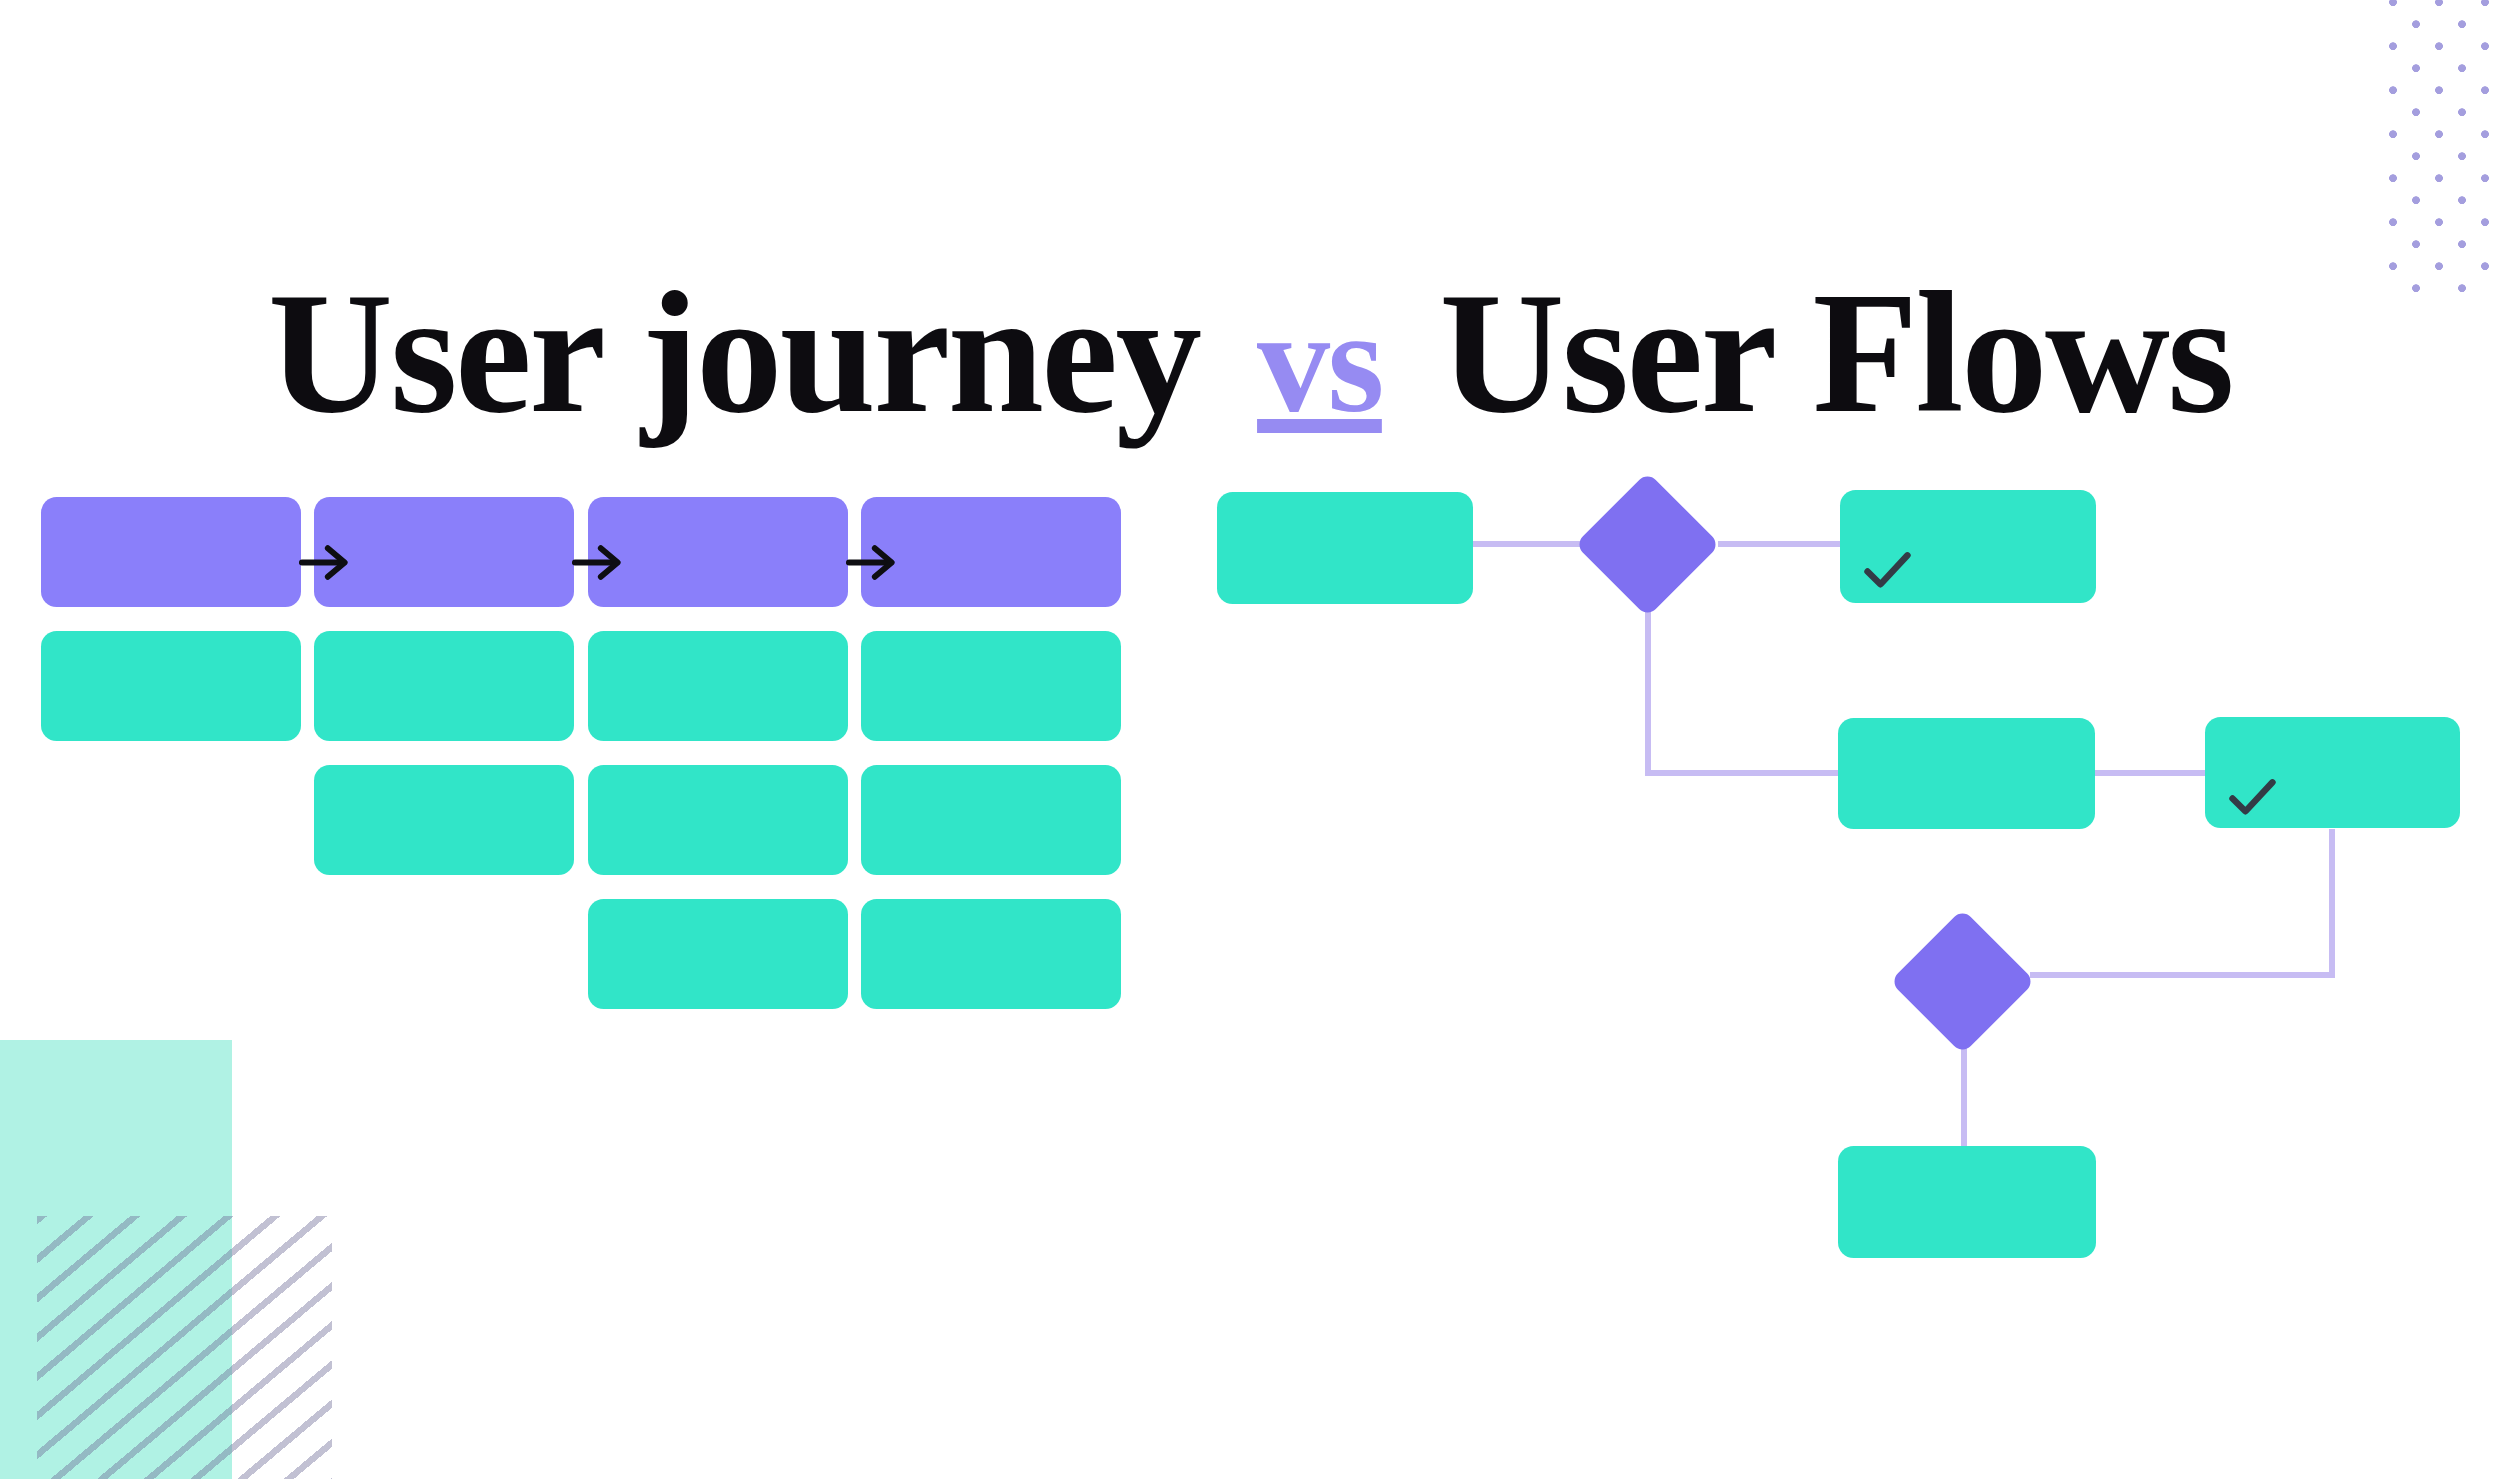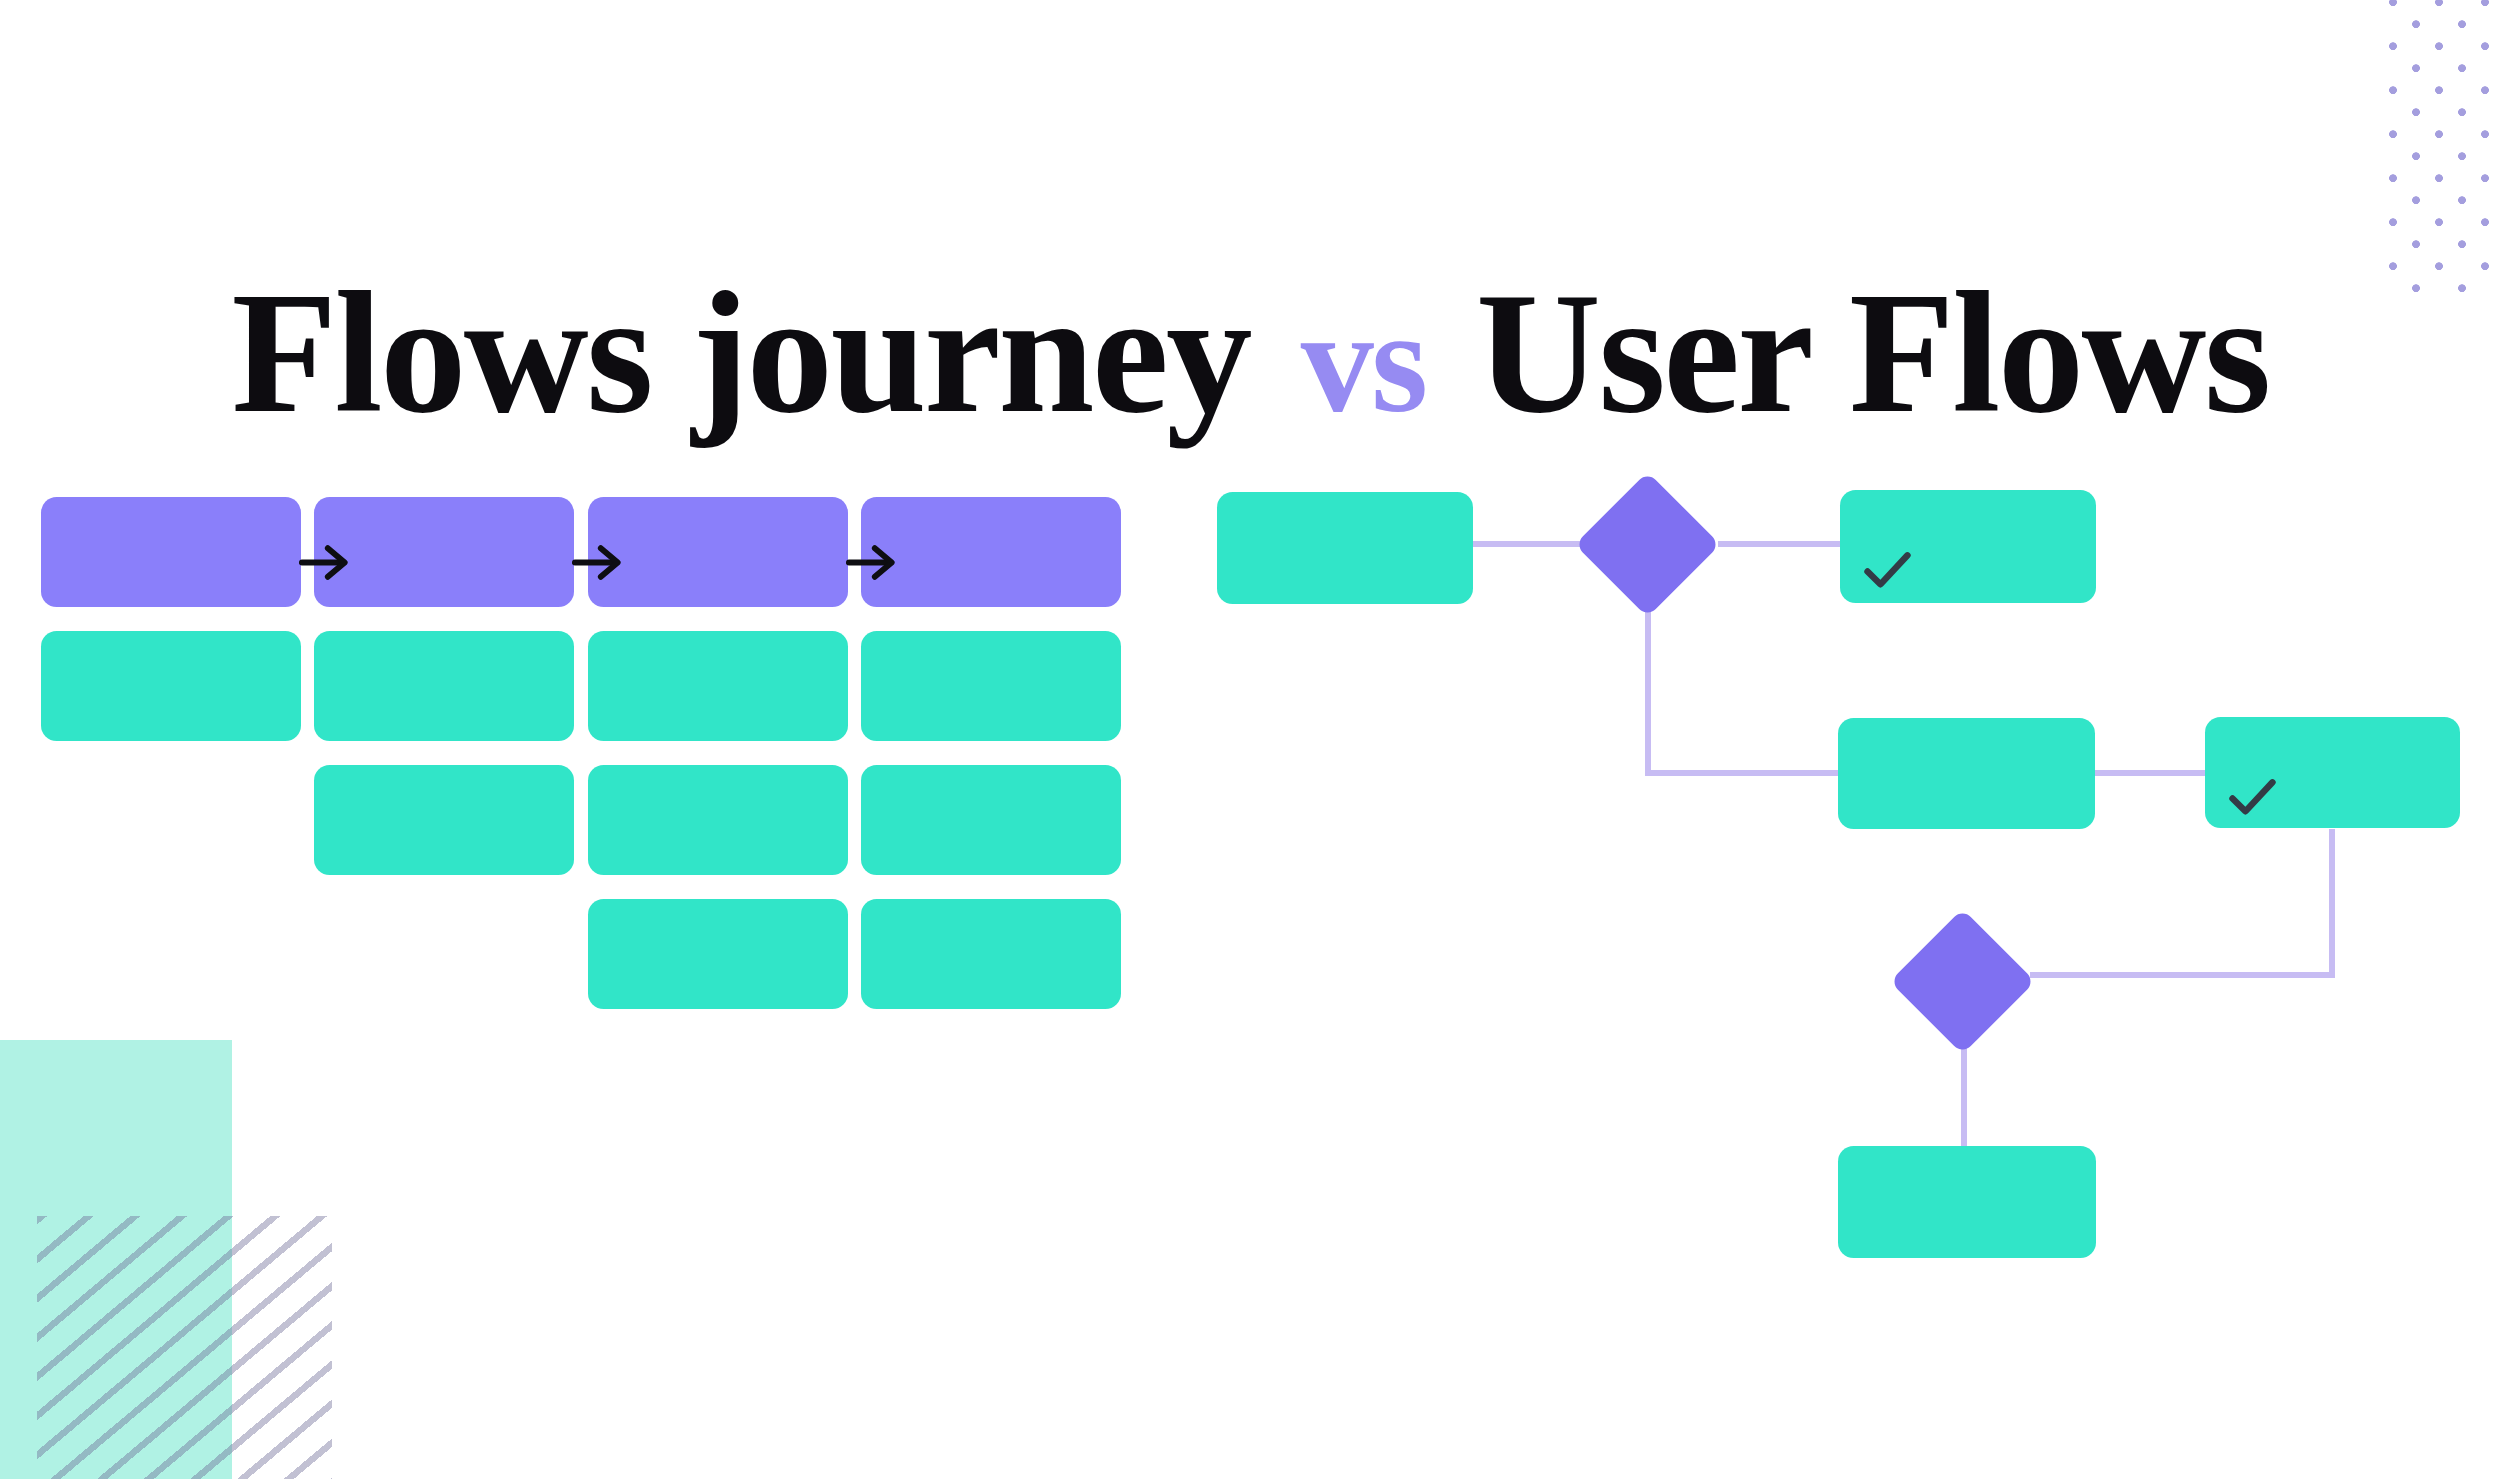--- a/index.html
+++ b/index.html
@@ -4,21 +4,21 @@
 <style>
   html,body{margin:0;padding:0;background:#fff;}
   .canvas{position:relative;width:2500px;height:1480px;overflow:hidden;
           background:var(--background,#fff);
           font-family:"Liberation Serif","DejaVu Serif",serif;}
 
   
   .title{position:absolute;top:150px;left:0;width:100%;text-align:center;
          font-weight:bold;font-size:173px;line-height:1;white-space:nowrap;
          letter-spacing:-0.015em;color:var(--title);}
-  .title .vs{font-size:0.845em;color:var(--vs);margin:0 10px;}
+  .title .vs{font-size:0.845em;color:var(--vs);margin:0 17px;text-decoration:underline;}
 
   
   .jcell{position:absolute;width:260px;height:110px;border-radius:15.6px;}
   .jcell.purple{background:var(--purple_box);}
   .jcell.teal{background:var(--teal_box);}
   .jarrow{position:absolute;width:55px;height:39px;}
   .jarrow svg{display:block;width:100%;height:100%;}
 
   
   .fedge{position:absolute;background:var(--connector);}
@@ -43,21 +43,21 @@
 </style>
 </head>
 <body>
 
 <div class="canvas">
 
   <div class="dots"></div>
   <div class="teal-square"></div>
   <div class="stripes"></div>
 
-  <h1 class="title"><span>Flows journey</span> <span class="vs">vs</span> <span>User Flows</span></h1>
+  <h1 class="title"><span>User journey</span> <span class="vs">vs</span> <span>User Flows</span></h1>
 
   <div id="journey">
       <div class="jcell purple" style="left: 41px; top: 497px;"></div>
       <div class="jcell purple" style="left: 314px; top: 497px;"></div>
       <div class="jcell purple" style="left: 588px; top: 497px;"></div>
       <div class="jcell purple" style="left: 861px; top: 497px;"></div>
       <div class="jcell teal" style="left: 41px; top: 631px;"></div>
       <div class="jcell teal" style="left: 314px; top: 631px;"></div>
       <div class="jcell teal" style="left: 588px; top: 631px;"></div>
       <div class="jcell teal" style="left: 861px; top: 631px;"></div>

